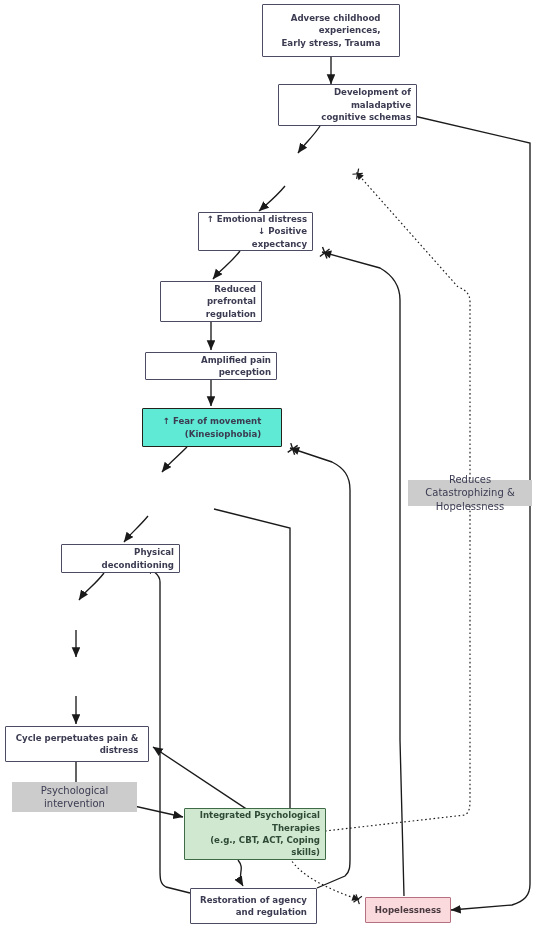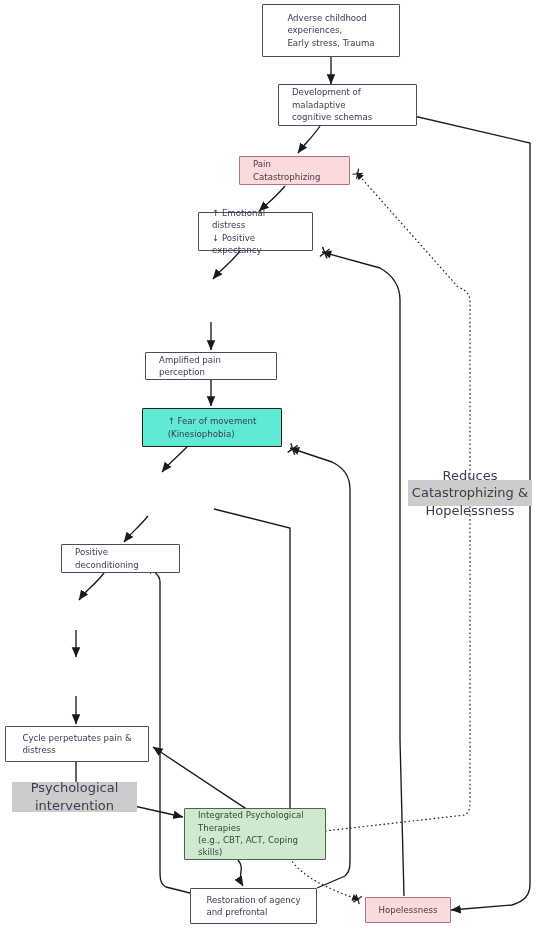--- a/index.html
+++ b/index.html
@@ -4,32 +4,33 @@
 <style>
   html,body{margin:0;padding:0;background:#ffffff;}
   body{
     width:550px;height:937px;overflow:hidden;position:relative;
     font-family:"DejaVu Sans","Liberation Sans",sans-serif;
   }
   #stage{position:absolute;left:0;top:0;width:550px;height:937px;}
   svg#edges{position:absolute;left:0;top:0;width:550px;height:937px;overflow:visible;}
   .node{
     position:absolute;box-sizing:border-box;
-    display:flex;align-items:center;justify-content:center;text-align:left;
+    display:flex;align-items:center;justify-content:center;text-align:right;
     border:1.3px solid #4b4b63;background:#ffffff;color:#3b3b52;
-    font-size:8.6px;line-height:1.45;padding:3px 13px;
+    font-size:8.6px;line-height:1.45;padding:3px 5px;
     border-radius:1px;
+    font-weight:bold;
   }
   .node.pink{background:#fadadd;border-color:#b5717f;color:#4a3a40;}
   .node.yellow{background:#5eead4;border-color:#24201a;color:#3b3b52;}
   .node.green{background:#cfe8cf;border-color:#3f6b46;color:#2f4a36;}
   .label{
     position:absolute;box-sizing:border-box;
     display:flex;align-items:center;justify-content:center;text-align:center;
-    background:#cccccc;color:#3b3b52;font-size:13px;line-height:1.35;
+    background:#cccccc;color:#3b3b52;font-size:10px;line-height:1.35;
     padding:1px 3px;white-space:pre-line;
   }
   .ln{white-space:pre-line;}
 </style>
 </head>
 <body>
 
 <div id="stage">
 
   <svg id="edges" viewBox="0 0 550 937">
@@ -90,45 +91,46 @@
     </g>
   </svg>
 
   <div class="node plain ln" style="left:262px;top:4px;width:138px;height:53px;">Adverse childhood
 experiences,
 Early stress, Trauma</div>
 
   <div class="node plain ln" style="left:278px;top:84px;width:139px;height:42px;">Development of maladaptive
 cognitive schemas</div>
 
-  <div class="node pink ln" style="left:239px;top:156px;width:111px;height:29px;">Pain Catastrophizing</div>
 
   <div class="node plain ln" style="left:198px;top:212px;width:115px;height:39px;">↑ Emotional distress
 ↓ Positive expectancy</div>
 
+  <div class="node plain ln" style="left:160px;top:281px;width:102px;height:41px;">Reduced prefrontal
+regulation</div>
 
   <div class="node plain ln" style="left:145px;top:352px;width:132px;height:28px;">Amplified pain perception</div>
 
   <div class="node yellow ln" style="left:142px;top:408px;width:140px;height:39px;">↑ Fear of movement
 (Kinesiophobia)</div>
 
 
-  <div class="node plain ln" style="left:61px;top:544px;width:119px;height:29px;">Positive deconditioning</div>
+  <div class="node plain ln" style="left:61px;top:544px;width:119px;height:29px;">Physical deconditioning</div>
 
 
 
   <div class="node green ln" style="left:184px;top:808px;width:142px;height:52px;">Integrated Psychological
 Therapies
 (e.g., CBT, ACT, Coping skills)</div>
 
   <div class="node plain ln" style="left:5px;top:726px;width:144px;height:36px;">Cycle perpetuates pain &amp;
 distress</div>
 
   <div class="node plain ln" style="left:190px;top:888px;width:127px;height:36px;">Restoration of agency
-and prefrontal</div>
+and regulation</div>
 
   <div class="node pink ln" style="left:365px;top:897px;width:86px;height:26px;">Hopelessness</div>
 
   <div class="label" style="left:408px;top:480px;width:124px;height:26px;">Reduces Catastrophizing &amp;
 Hopelessness</div>
 
   <div class="label" style="left:12px;top:782px;width:125px;height:30px;">Psychological intervention</div>
 
 </div>
 

